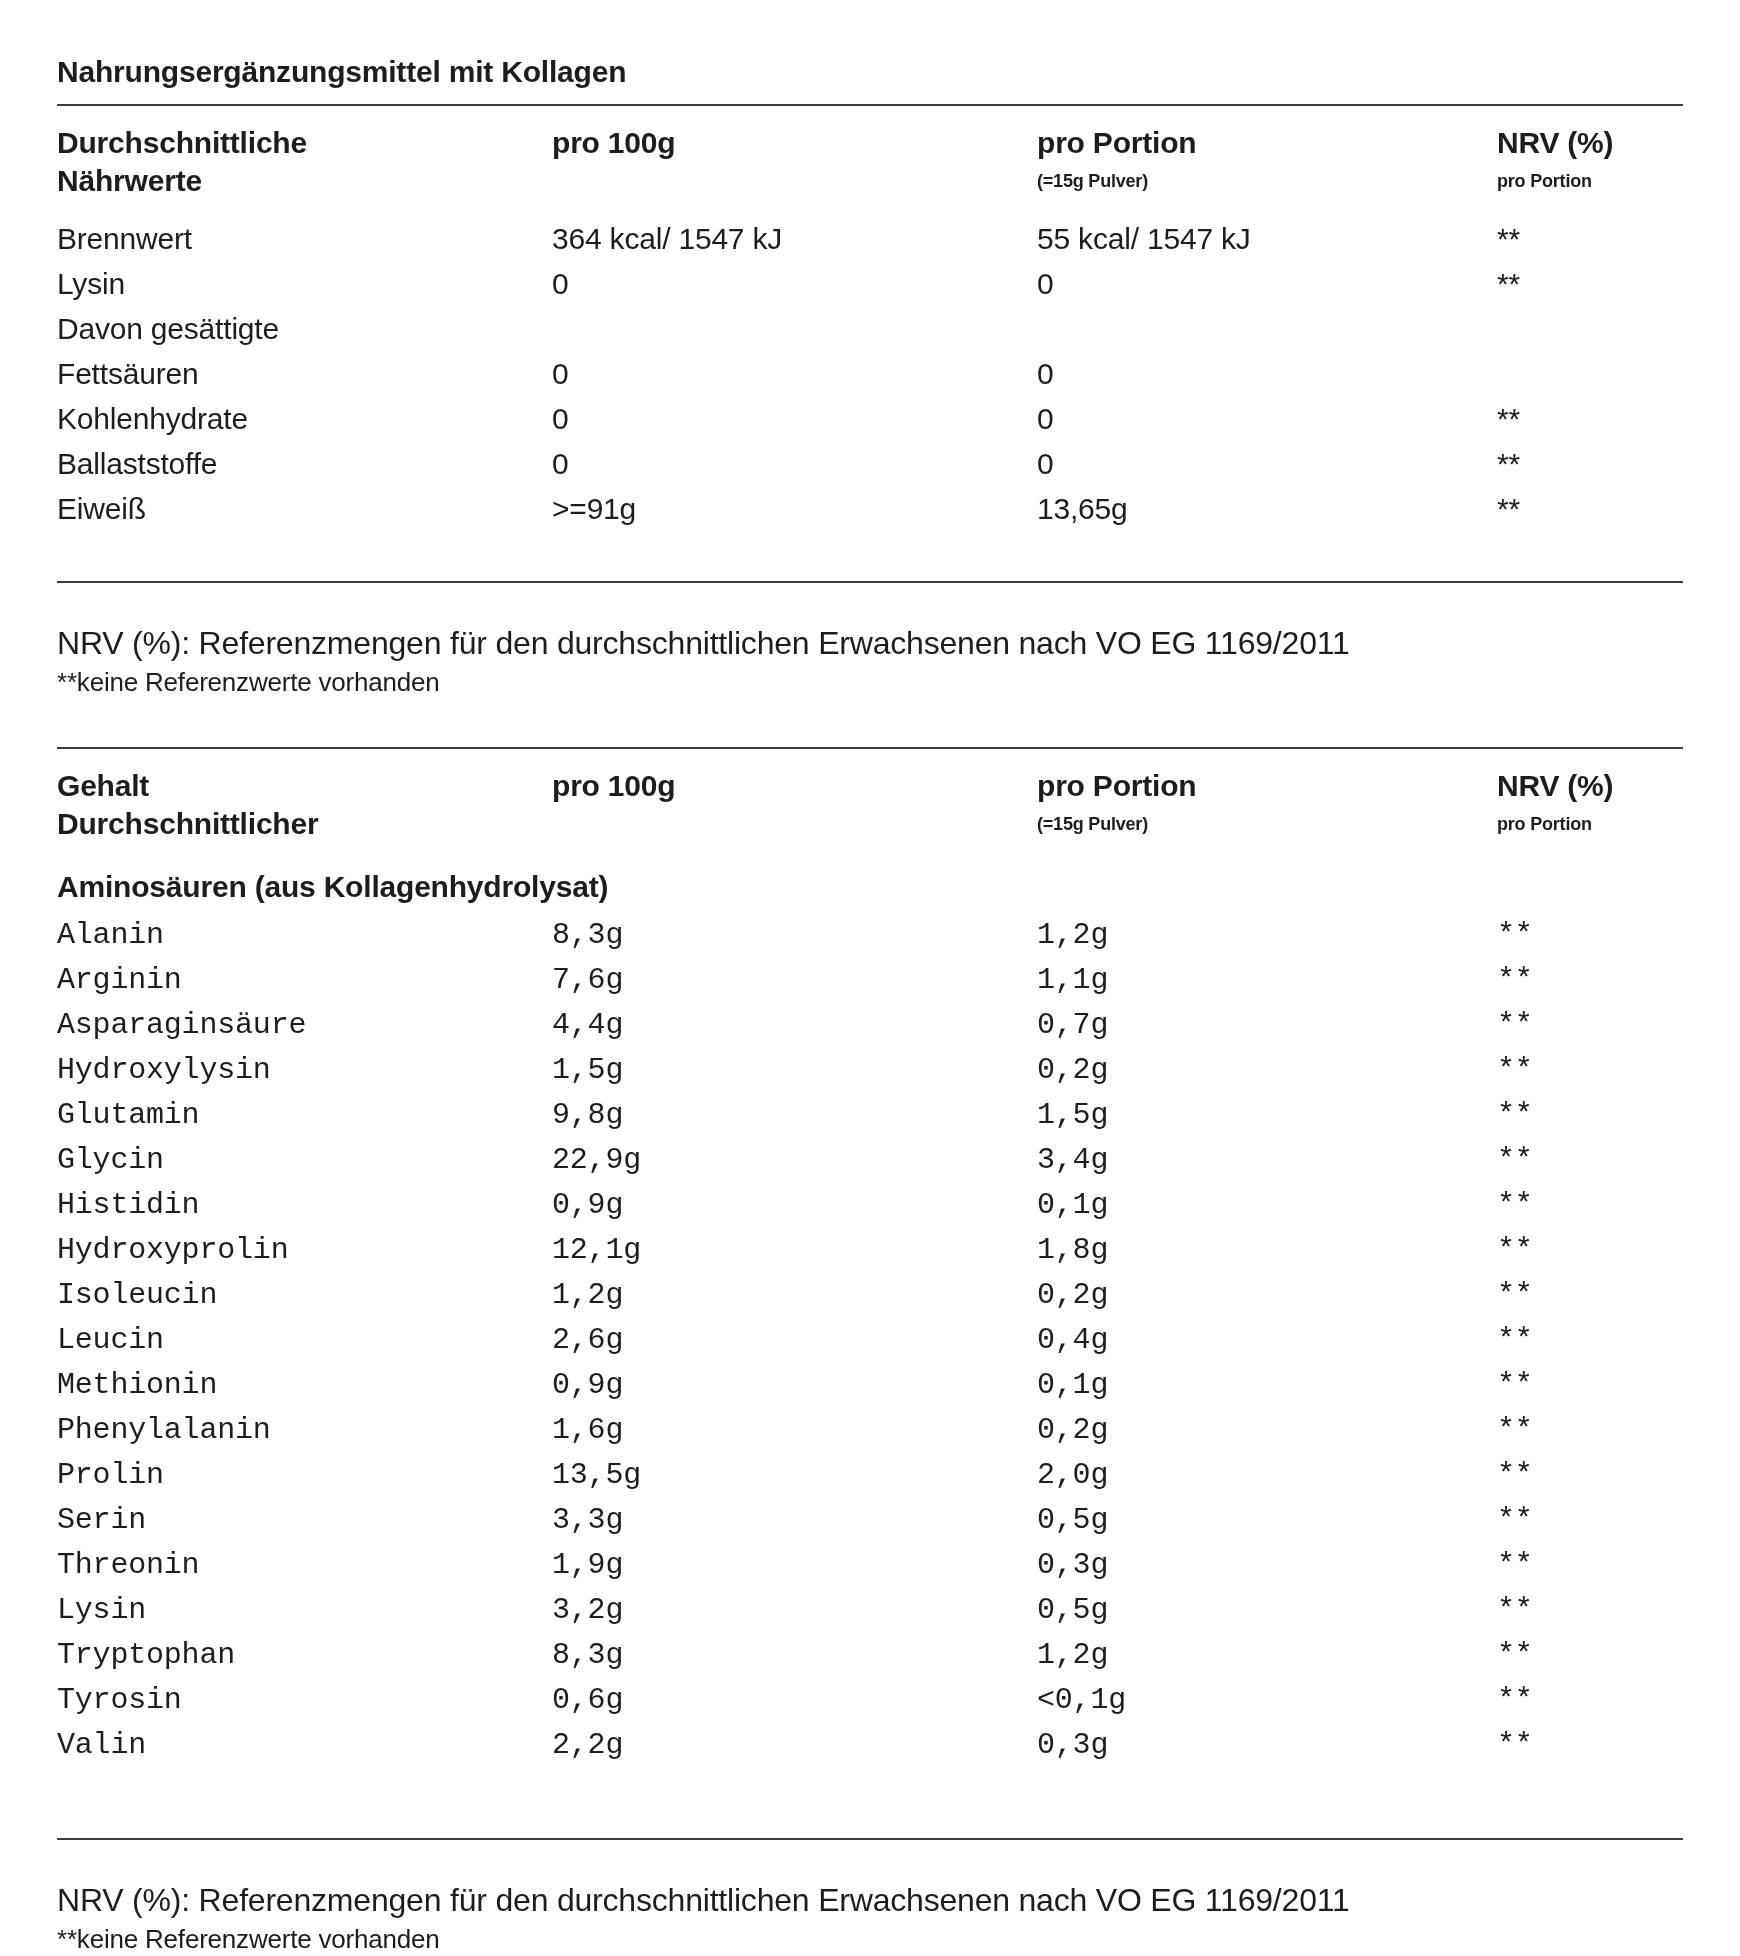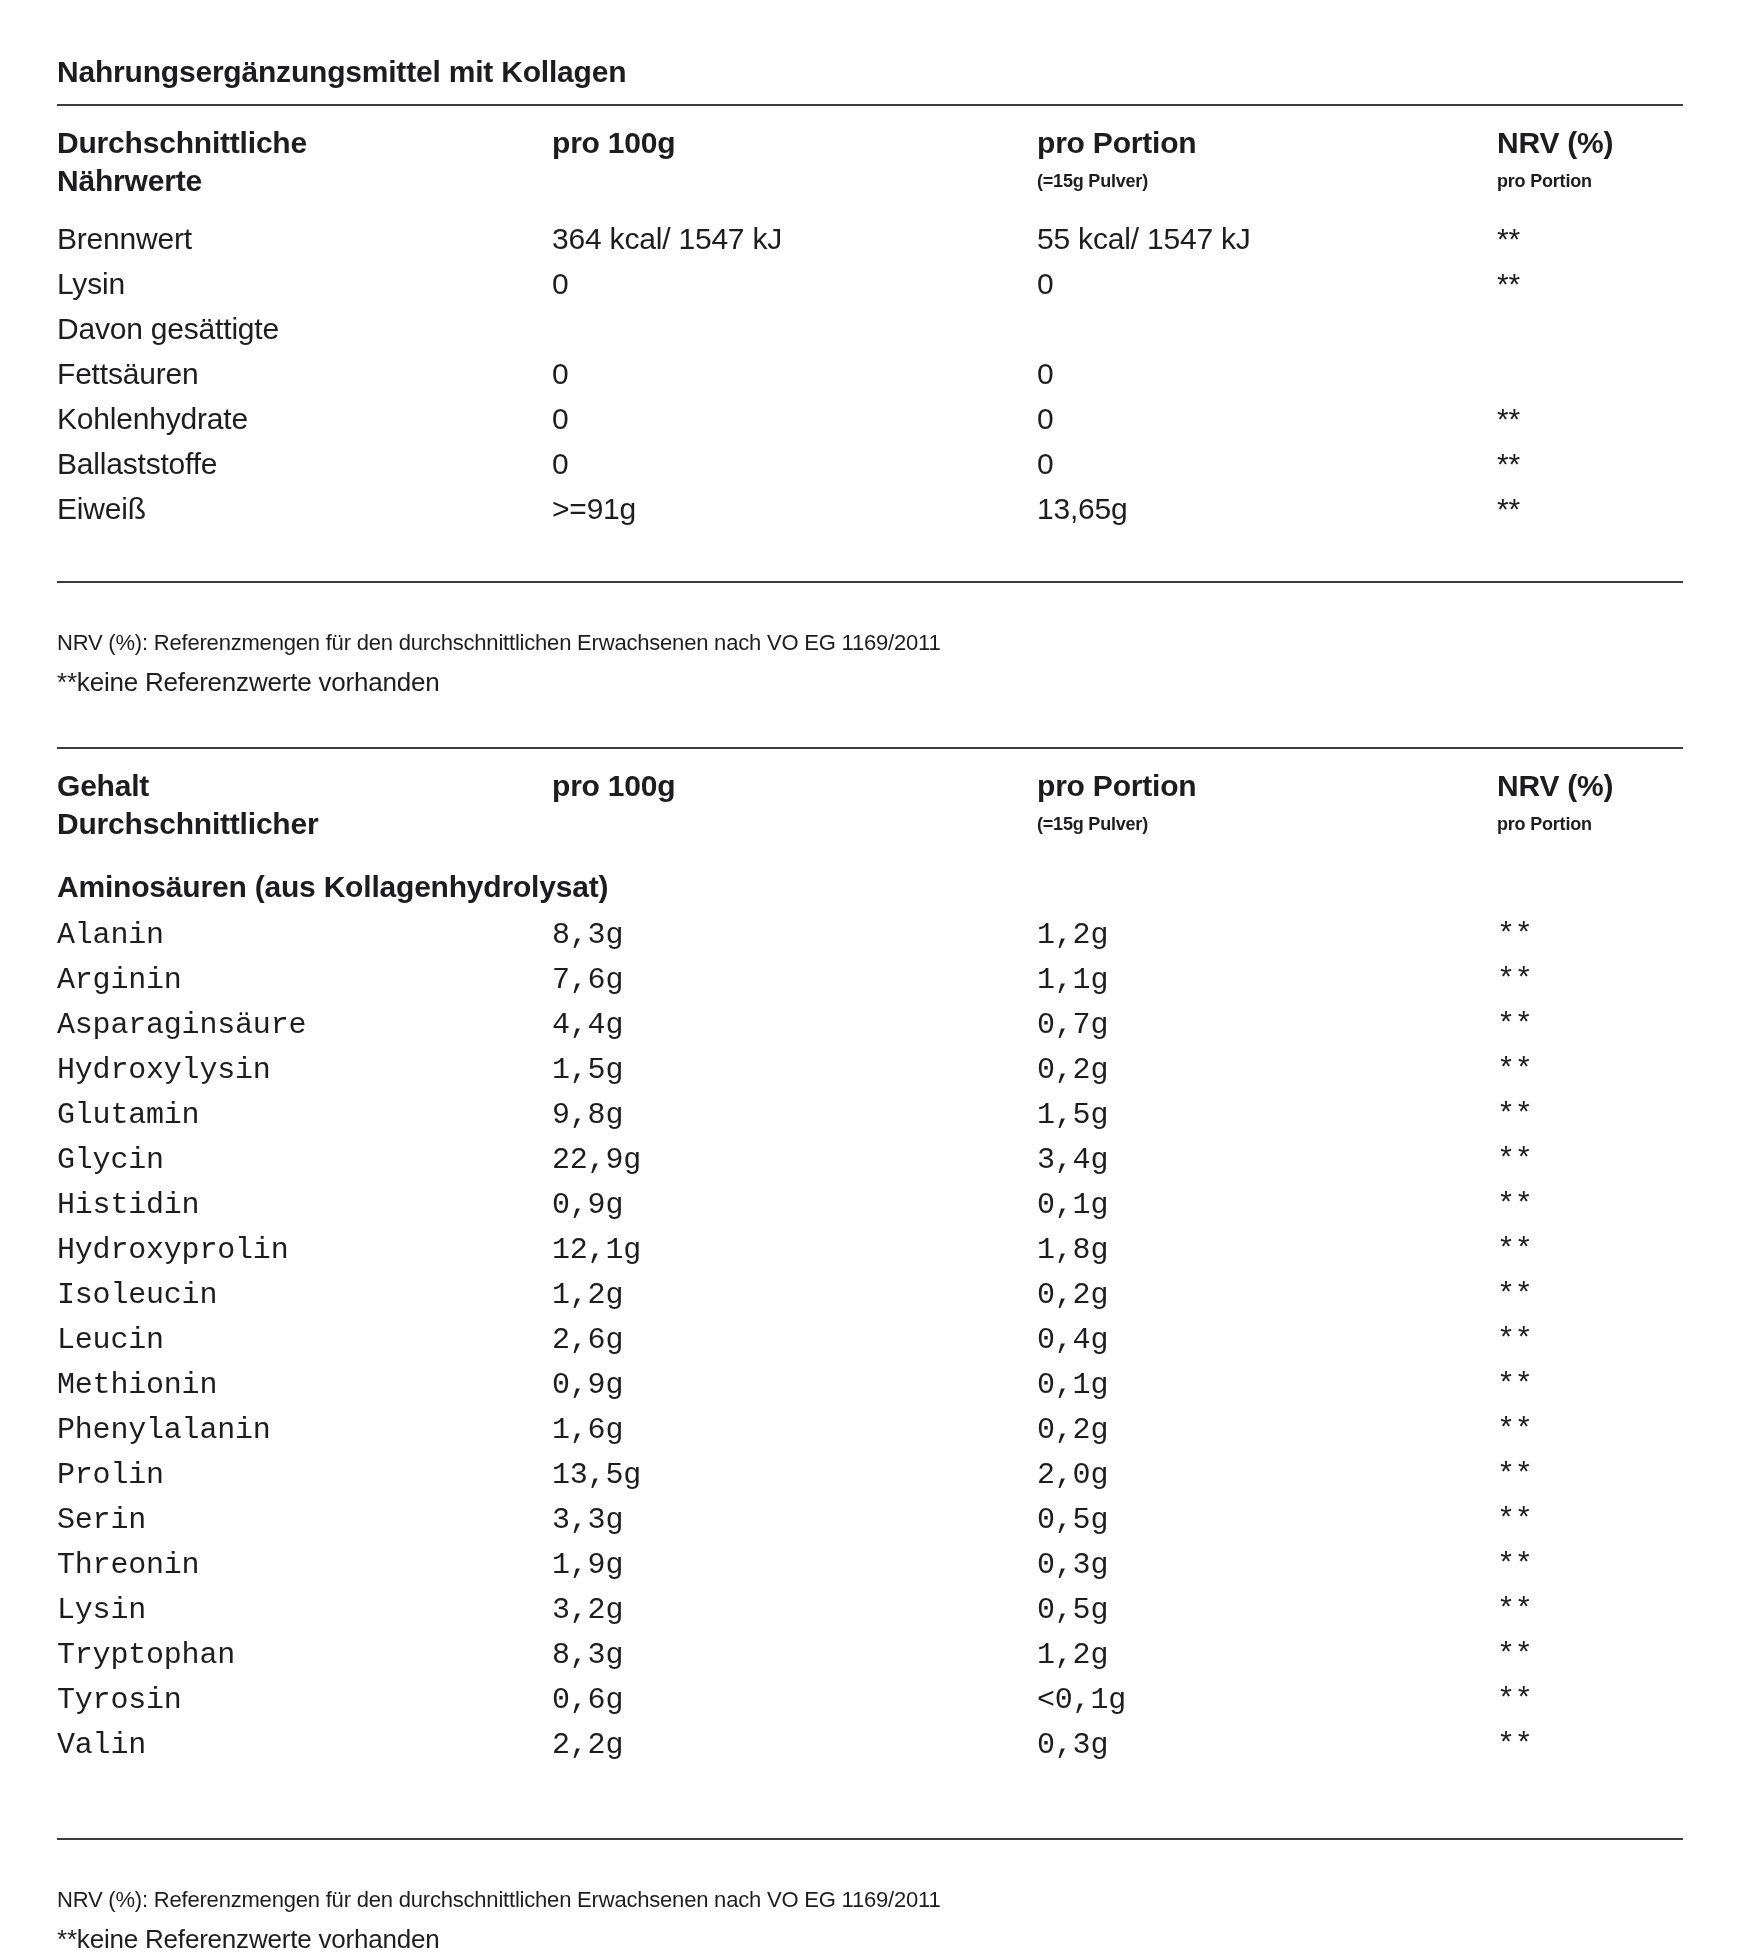--- a/index.html
+++ b/index.html
@@ -44,21 +44,21 @@
     width:1626px;
     font-size:30px; line-height:45px;
     letter-spacing:-0.2px;
   }
   .section-label {
     margin-top:24px;
     font-size:30px; font-weight:700; line-height:40px;
     letter-spacing:-0.2px;
   }
   .footnote { margin-top:16px; }
-  .footnote .fl1 { font-size:22px; line-height:40px; letter-spacing:-0.2px;margin-top:40px; }
+  .footnote .fl1 { font-size:32px; line-height:40px; letter-spacing:-0.2px;margin-top:40px; }
   .footnote .fl2 { font-size:26px; line-height:38px; letter-spacing:-0.2px; }
 </style>
 </head>
 <body>
 
 <div class="page">
 
   <div class="title">Nahrungsergänzungsmittel mit Kollagen</div>
 
   <hr class="rule r1">

